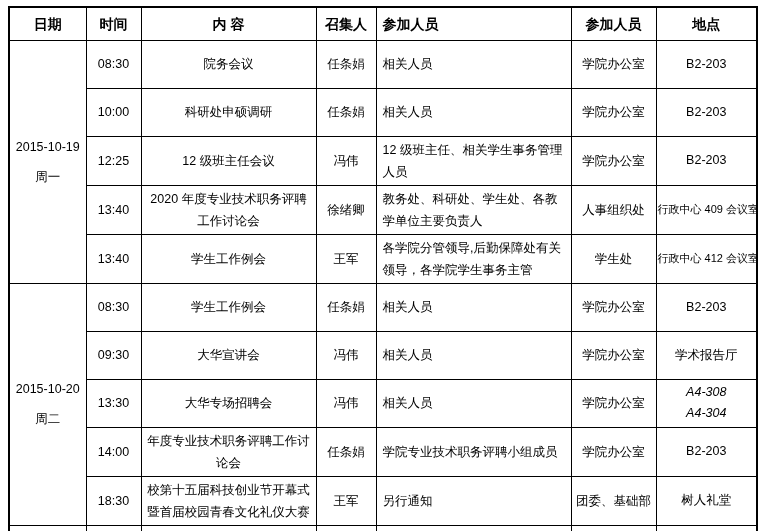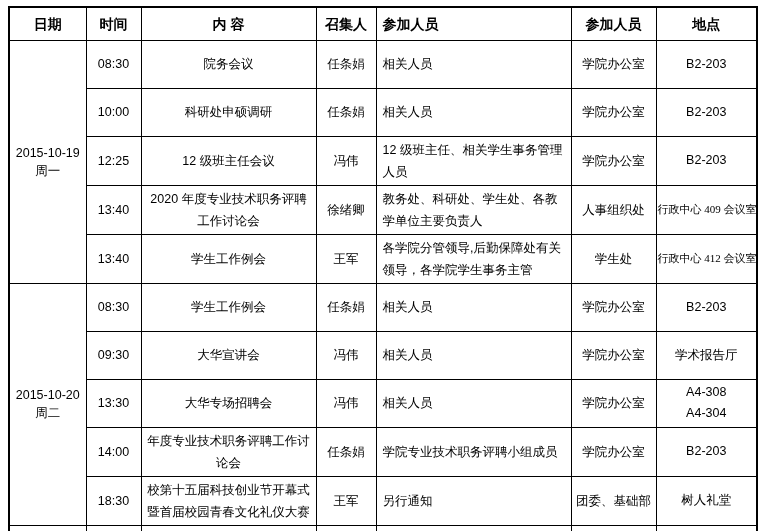--- a/index.html
+++ b/index.html
@@ -45,31 +45,30 @@
     text-align: center;
   }
   th.col-participants, td.cell-participants {
     text-align: left;
     padding-left: 6px;
     padding-right: 4px;
     margin-top: 12px;
   }
   td.cell-date {
     white-space: pre-line;
-    line-height: 18px;
+    line-height: 30px;
   }
   td.cell-location { line-height: 21px; }
-  td.loc-multiline { white-space: pre-line; }
+  td.loc-multiline { white-space: pre-line; font-style: italic; }
   td.loc-long {
     font-size: 11px;
     white-space: nowrap;
     padding-left: 1px;
     padding-right: 17px;
     letter-spacing: 0;
-    font-family: Liberation Serif, serif;
   }
 </style>
 </head>
 <body>
 
 <div class="viewport">
   <table class="schedule">
     <colgroup>
       <col style="width:77px">
       <col style="width:55px">

